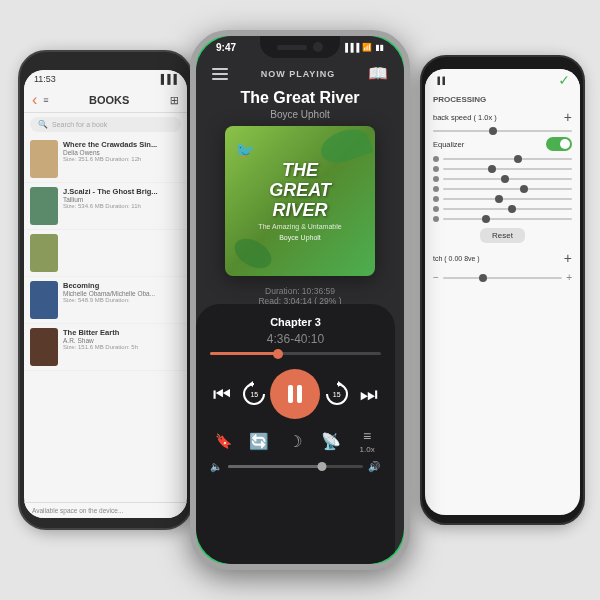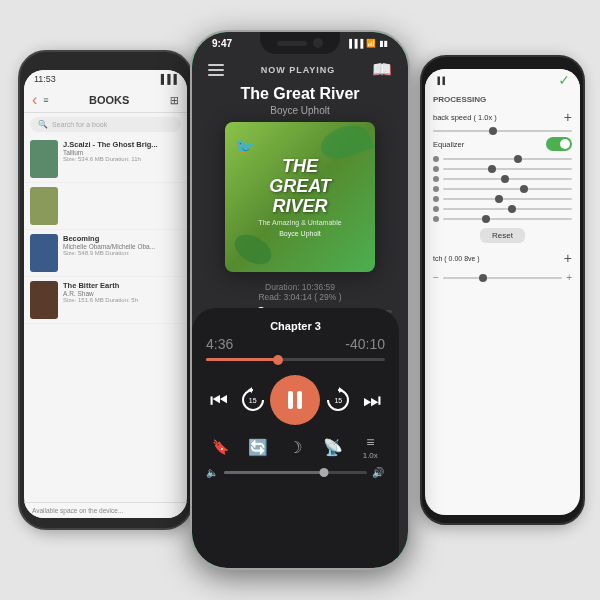--- a/index.html
+++ b/index.html
@@ -271,21 +271,21 @@
     }
     .rb-plus { font-size: 10px; color: #888; }
 
     
     .phone-center {
       position: relative;
       width: 220px;
       height: 540px;
       background: #22c55e;
       border-radius: 38px;
-      border: 2px solid #a3a3a3;
+      border: 6px solid #a3a3a3;
       overflow: hidden;
       z-index: 2;
       box-shadow: 0 8px 30px rgba(0,0,0,0.5);
     }
     .center-notch {
       position: absolute;
       top: 0;
       left: 50%;
       transform: translateX(-50%);
       width: 80px;
@@ -494,23 +494,23 @@
     }
     .chapter-label {
       text-align: center;
       font-size: 11px;
       font-weight: 600;
       color: white;
       padding: 12px 0 4px;
     }
     .time-row {
       display: flex;
-      justify-content: space-between;
+      justify-content: center;
       padding: 0 14px;
-      font-size: 14px;
+      font-size: 12px;
       color: #888;
     }
     .player-slider {
       height: 3px;
       background: #444;
       margin: 6px 14px;
       border-radius: 2px;
       position: relative;
     }
     .player-slider-fill {
@@ -633,20 +633,28 @@
         </div>
         <span class="left-header-title">BOOKS</span>
         <span class="left-header-icon">⊞</span>
       </div>
       <div class="left-search">
         <span>🔍</span>
         <span style="font-size:7px;">Search for a book</span>
       </div>
 
       <div>
+        <div class="book-list-item">
+          <div class="book-thumb" style="background:#c8a97a;"></div>
+          <div class="book-info">
+            <div class="book-title-left">Where the Crawdads Sin...</div>
+            <div class="book-author-left">Delia Owens</div>
+            <div class="book-meta">Size: 351.6 MB  Duration: 12h</div>
+          </div>
+        </div>
         <div class="book-list-item">
           <div class="book-thumb" style="background:#5a8a6a;"></div>
           <div class="book-info">
             <div class="book-title-left">J.Scalzi - The Ghost Brig...</div>
             <div class="book-author-left">Tallium</div>
             <div class="book-meta">Size: 534.6 MB  Duration: 11h</div>
           </div>
         </div>
         <div class="book-list-item">
           <div class="book-thumb" style="background:#8a9a5a;"></div>

